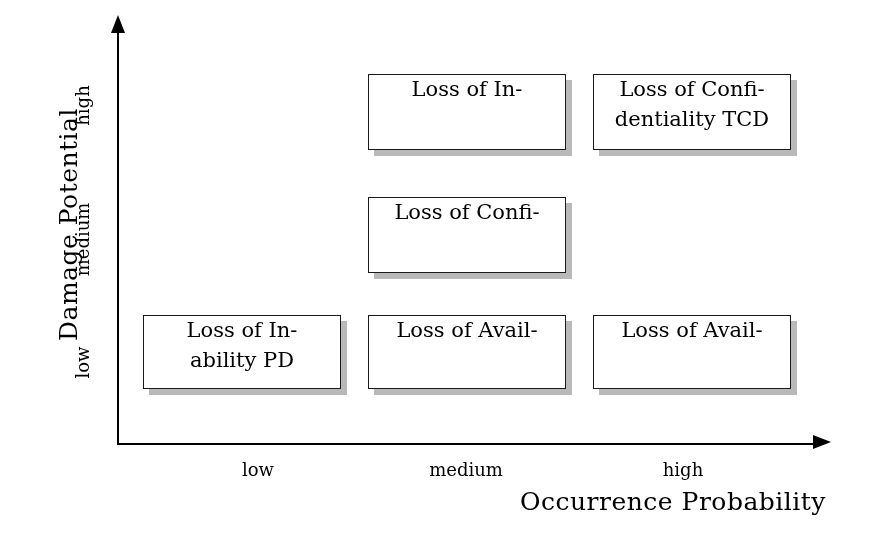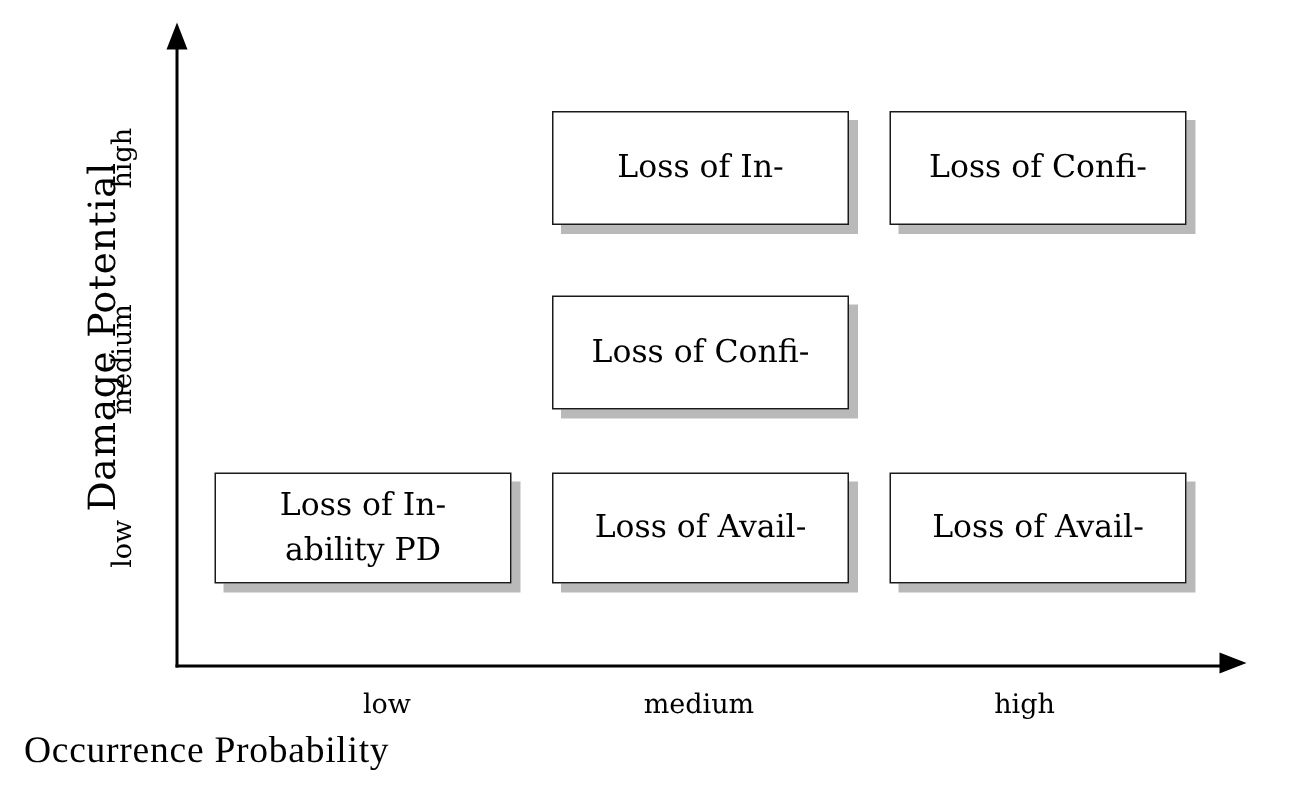--- a/index.html
+++ b/index.html
@@ -64,27 +64,26 @@
     top: 210px;
     width: 260px;
     text-align: center;
     font-size: 25px;
     letter-spacing: 0.5px;
     transform: rotate(-90deg);
     white-space: nowrap;
   }
   #x-axis-title {
     position: absolute;
-    left: 16px;
+    left: 0px;
     top: 487px;
     width: 826px;
-    text-align: left;
+    text-align: right;
     font-size: 25px;
     letter-spacing: 0.5px;
-    font-family: Liberation Serif, serif;
   }
 
   
   .y-tick {
     position: absolute;
     font-size: 18px;
     white-space: nowrap;
     transform: rotate(-90deg);
     text-align: center;
     width: 80px;
@@ -108,21 +107,20 @@
   
   .cell-box {
     position: absolute;
     box-sizing: border-box;
     background: #ffffff;
     border: 1.4px solid #1a1a1a;
     box-shadow: 6px 6px 0 0 #b9b9b9;
     display: flex;
     flex-direction: column;
     align-items: center;
-    justify-content: center;
     font-size: 21px;
     line-height: 1.42;
     text-align: center;
   }
   .cell-box .line-1 { display: block; }
   .cell-box .line-2 { display: block; }
 
   #box-integrity-pd         { left: 143px; top: 315px; width: 198px; height: 74px; }
   #box-availability-pd      { left: 368px; top: 315px; width: 198px; height: 74px; }
   #box-availability-tcd     { left: 593px; top: 315px; width: 198px; height: 74px; }
@@ -148,20 +146,21 @@
   <div id="x-tick-low" class="x-tick">low</div>
   <div id="x-tick-medium" class="x-tick">medium</div>
   <div id="x-tick-high" class="x-tick">high</div>
 
   <div id="box-integrity-tcd" class="cell-box">
     <span class="line-1">Loss of In-</span>
   </div>
 
   <div id="box-confidentiality-tcd" class="cell-box">
     <span class="line-1">Loss of Confi-</span>
+    <span class="line-2">dentiality TCD</span>
   </div>
 
   <div id="box-confidentiality-pd" class="cell-box">
     <span class="line-1">Loss of Confi-</span>
   </div>
 
   <div id="box-integrity-pd" class="cell-box">
     <span class="line-1">Loss of In-</span>
     <span class="line-2">ability PD</span>
   </div>

